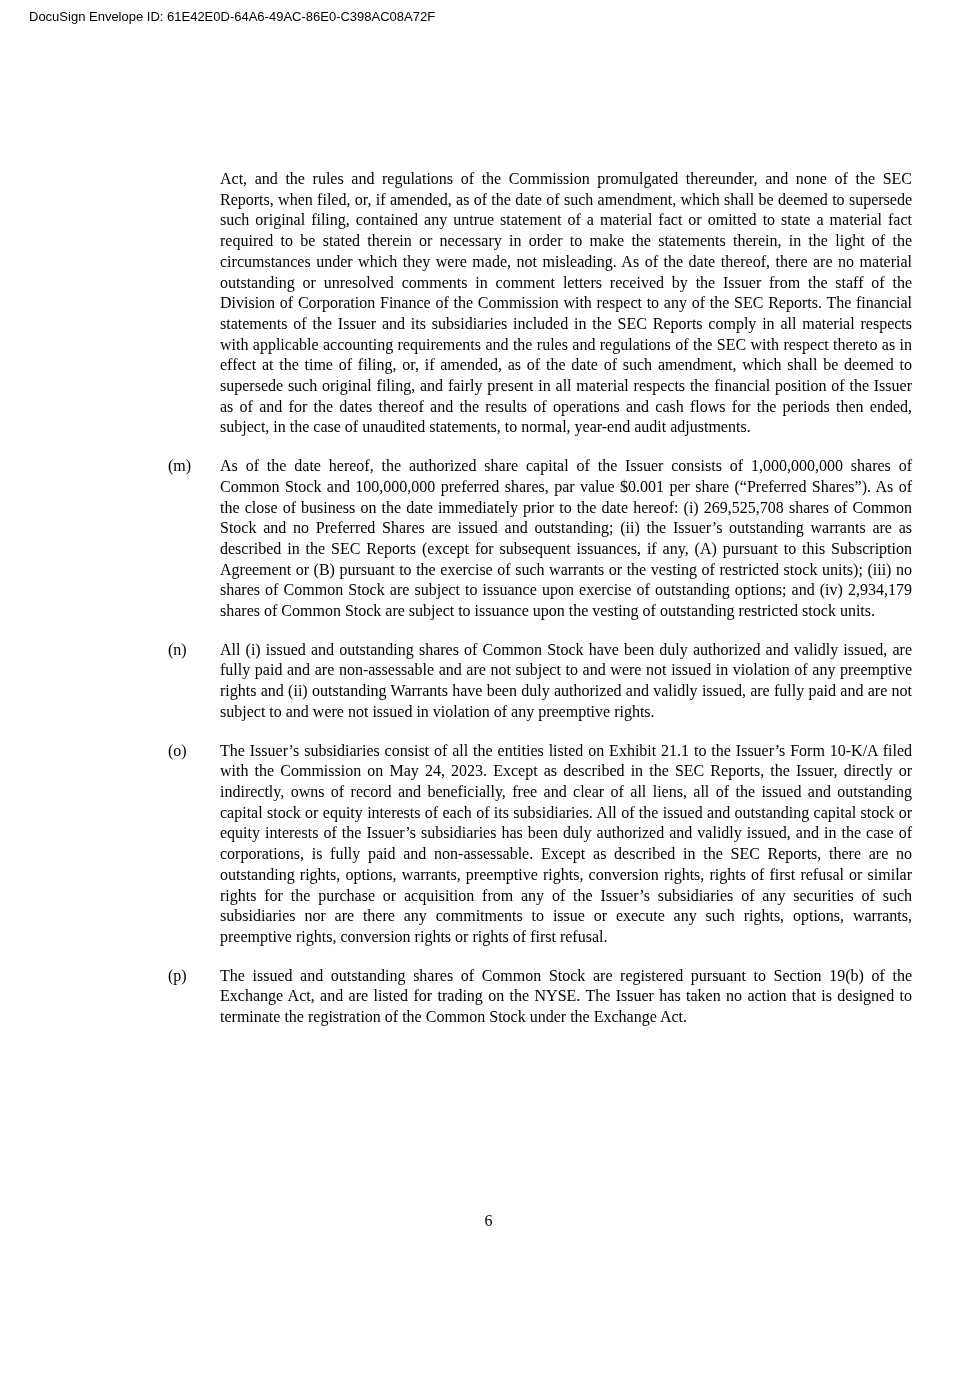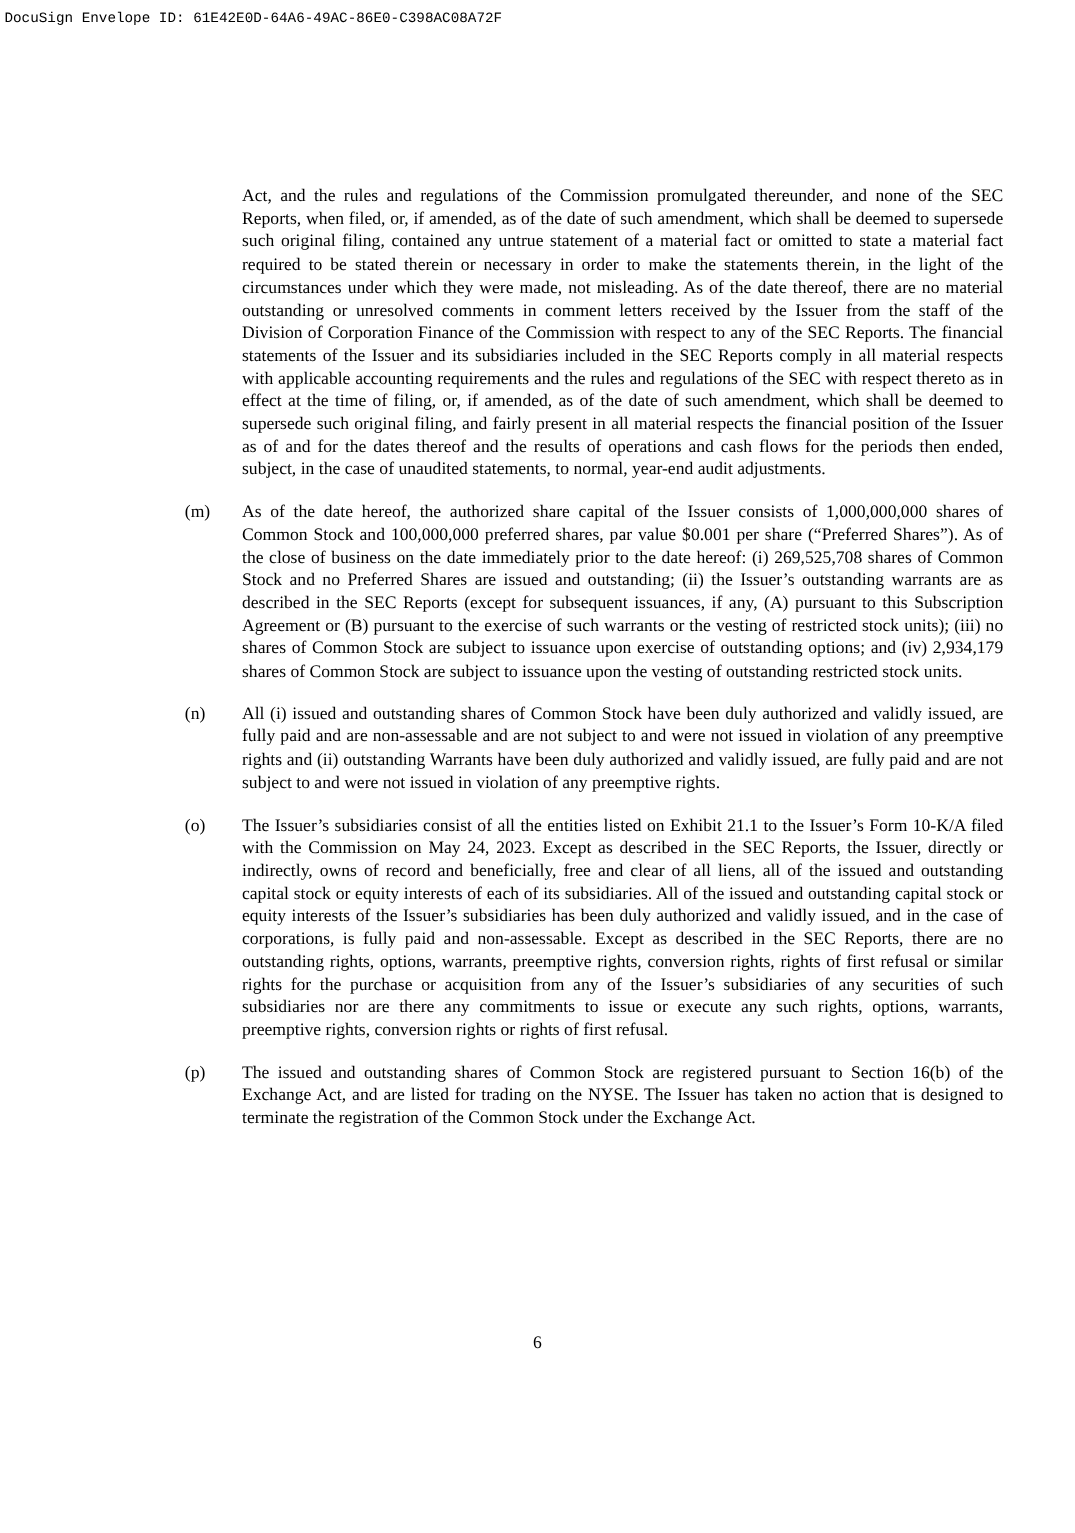--- a/index.html
+++ b/index.html
@@ -11,22 +11,22 @@
     height: 1394px;
     background: #ffffff;
     position: relative;
     overflow: hidden;
     color: #000000;
     font-family: "Liberation Serif", serif;
   }
   .envelope-header {
     position: absolute;
     top: 9px;
-    left: 4px;
-    font-family: Liberation Mono, monospace;
+    left: 29px;
+    font-family: Liberation Sans, sans-serif;
     font-size: 13px;
     color: #000000;
     white-space: nowrap;
   }
   .doc-content {
     position: absolute;
     top: 169px;
     left: 168px;
     width: 744px;
   }
@@ -81,20 +81,20 @@
       <div class="para-text">All (i) issued and outstanding shares of Common Stock have been duly authorized and validly issued, are fully paid and are non-assessable and are not subject to and were not issued in violation of any preemptive rights and (ii) outstanding Warrants have been duly authorized and validly issued, are fully paid and are not subject to and were not issued in violation of any preemptive rights.</div>
     </div>
 
     <div class="para">
       <div class="para-label">(o)</div>
       <div class="para-text">The Issuer’s subsidiaries consist of all the entities listed on Exhibit 21.1 to the Issuer’s Form 10-K/A filed with the Commission on May 24, 2023. Except as described in the SEC Reports, the Issuer, directly or indirectly, owns of record and beneficially, free and clear of all liens, all of the issued and outstanding capital stock or equity interests of each of its subsidiaries. All of the issued and outstanding capital stock or equity interests of the Issuer’s subsidiaries has been duly authorized and validly issued, and in the case of corporations, is fully paid and non-assessable. Except as described in the SEC Reports, there are no outstanding rights, options, warrants, preemptive rights, conversion rights, rights of first refusal or similar rights for the purchase or acquisition from any of the Issuer’s subsidiaries of any securities of such subsidiaries nor are there any commitments to issue or execute any such rights, options, warrants, preemptive rights, conversion rights or rights of first refusal.</div>
     </div>
 
     <div class="para">
       <div class="para-label">(p)</div>
-      <div class="para-text">The issued and outstanding shares of Common Stock are registered pursuant to Section 16(b) of the Exchange Act, and are listed for trading on the NYSE. The Issuer has taken no action that is designed to terminate the registration of the Common Stock under the Exchange Act.</div>
+      <div class="para-text">The issued and outstanding shares of Common Stock are registered pursuant to Section 19(b) of the Exchange Act, and are listed for trading on the NYSE. The Issuer has taken no action that is designed to terminate the registration of the Common Stock under the Exchange Act.</div>
     </div>
 
   </div>
 
   <div class="page-number">6</div>
 
 </div>
 
 </body></html>

